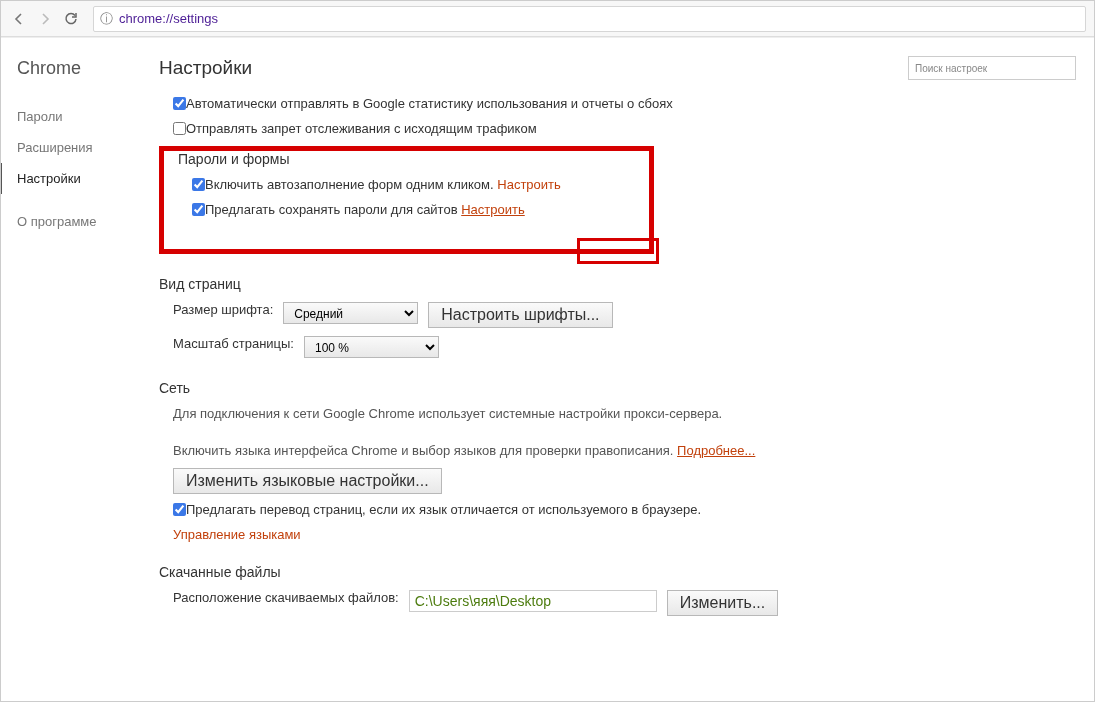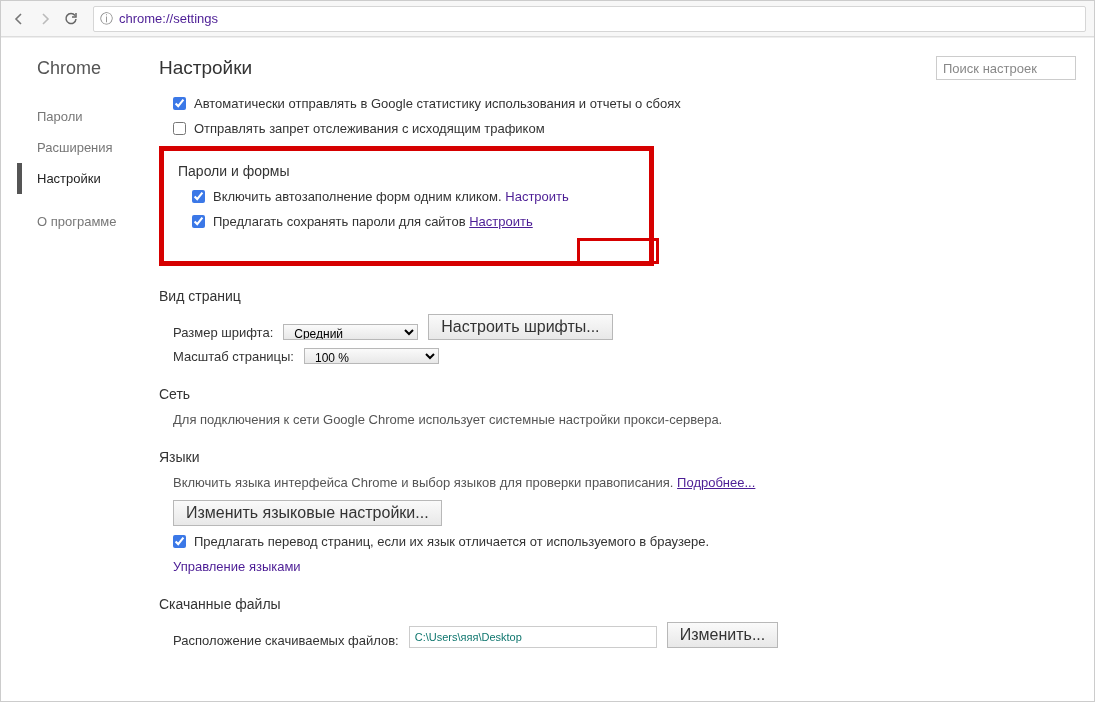--- a/index.html
+++ b/index.html
@@ -51,21 +51,21 @@
 
   
   .content {
     display: flex;
     height: calc(702px - 36px);
     overflow: hidden;
     border-top: 1px solid #eee;
   }
   .sidebar {
     width: 148px;
-    padding: 20px 0 0 36px;
+    padding: 20px 0 0 16px;
     border-right: none;
     font-size: 13px;
   }
   .sidebar-title {
     font-size: 18px;
     color: #555;
     margin-bottom: 22px;
     font-weight: 400;
   }
   .nav-item {
@@ -96,76 +96,76 @@
     align-items: center;
     justify-content: space-between;
     margin-bottom: 16px;
   }
   .page-title {
     font-size: 19px;
     color: #333;
     font-weight: 400;
   }
   .search-box {
-    width: 140px;
+    width: 168px;
     height: 24px;
     border: 1px solid #ccc;
     padding: 2px 6px;
-    font-size: 13px;
+    font-size: 10px;
     color: #333;
   }
   .search-box::placeholder { color: #888; }
 
   .cb-row {
     display: flex;
     align-items: center;
-    gap: 8px;
+    gap: 0;
     margin: 6px 0 10px 14px;
     font-size: 13px;
     color: #333;
   }
   .cb-row input[type=checkbox] {
     width: 13px; height: 13px;
     accent-color: #3b78e7;
   }
   .section-title {
     font-size: 14px;
     color: #333;
     font-weight: 400;
     margin-bottom: 10px;
   }
   .highlight-box {
     border: 5px solid #d60000;
-    padding: 12px 14px 22px 14px;
+    padding: 0 14px 22px 14px;
     margin-top: 10px;
     width: 495px;
     position: relative;
   }
   .link-annot {
     position: absolute;
     border: 3px solid #d60000;
     width: 82px;
     height: 26px;
     left: 413px;
     top: 87px;
     pointer-events: none;
   }
-  .link { color: #4c1d95; cursor: pointer; }
+  .link { color: #c2410c; cursor: pointer; }
   .link.u { text-decoration: underline; }
 
   .form-row {
     display: flex;
-    align-items: flex-end;
+    align-items: flex-start;
     gap: 10px;
     margin: 8px 0 8px 14px;
     font-size: 13px;
   }
   .label-col { color: #333; }
   select.dd {
-    height: 16px;
+    height: 22px;
     border: 1px solid #b8b8b8;
     background: linear-gradient(#fafafa,#e8e8e8);
     padding: 1px 20px 0 6px;
     font-size: 12px;
     min-width: 135px;
   }
   button.btn {
     height: 26px;
     border: 1px solid #b8b8b8;
     background: linear-gradient(#fafafa,#e8e8e8);
@@ -180,22 +180,22 @@
     font-size: 13px;
   }
   .section {
     margin-top: 22px;
   }
   .path-input {
     width: 248px;
     height: 22px;
     border: 1px solid #ccc;
     padding: 9px 5px;
-    font-size: 11px;
-    color: #0f766e;
+    font-size: 14px;
+    color: #4d7c0f;
   }
 </style>
 </head>
 <body>
 
 <div class="toolbar">
   <div class="tb-btn">
     <svg width="16" height="16" viewBox="0 0 16 16">
         <path d="M10 3 L5 8 L10 13" stroke="#777" stroke-width="1.6" fill="none"></path>
       </svg>
@@ -277,21 +277,20 @@
         </select>
       </div>
     </div>
 
     <div class="section">
       <div class="section-title">Сеть</div>
       <div class="desc">Для подключения к сети Google Chrome использует системные настройки прокси-сервера.</div>
     </div>
 
     <div class="section">
-      <div class="section-title">Языки</div>
       <div class="desc">
         <span>Включить языка интерфейса Chrome и выбор языков для проверки правописания.</span>
         <span class="link u">Подробнее...</span>
       </div>
       <div class="form-row" style="margin-left:14px">
         <button class="btn">Изменить языковые настройки...</button>
       </div>
       <div class="cb-row">
         <input type="checkbox" checked="" style="">
         <span>Предлагать перевод страниц, если их язык отличается от используемого в браузере.</span>

